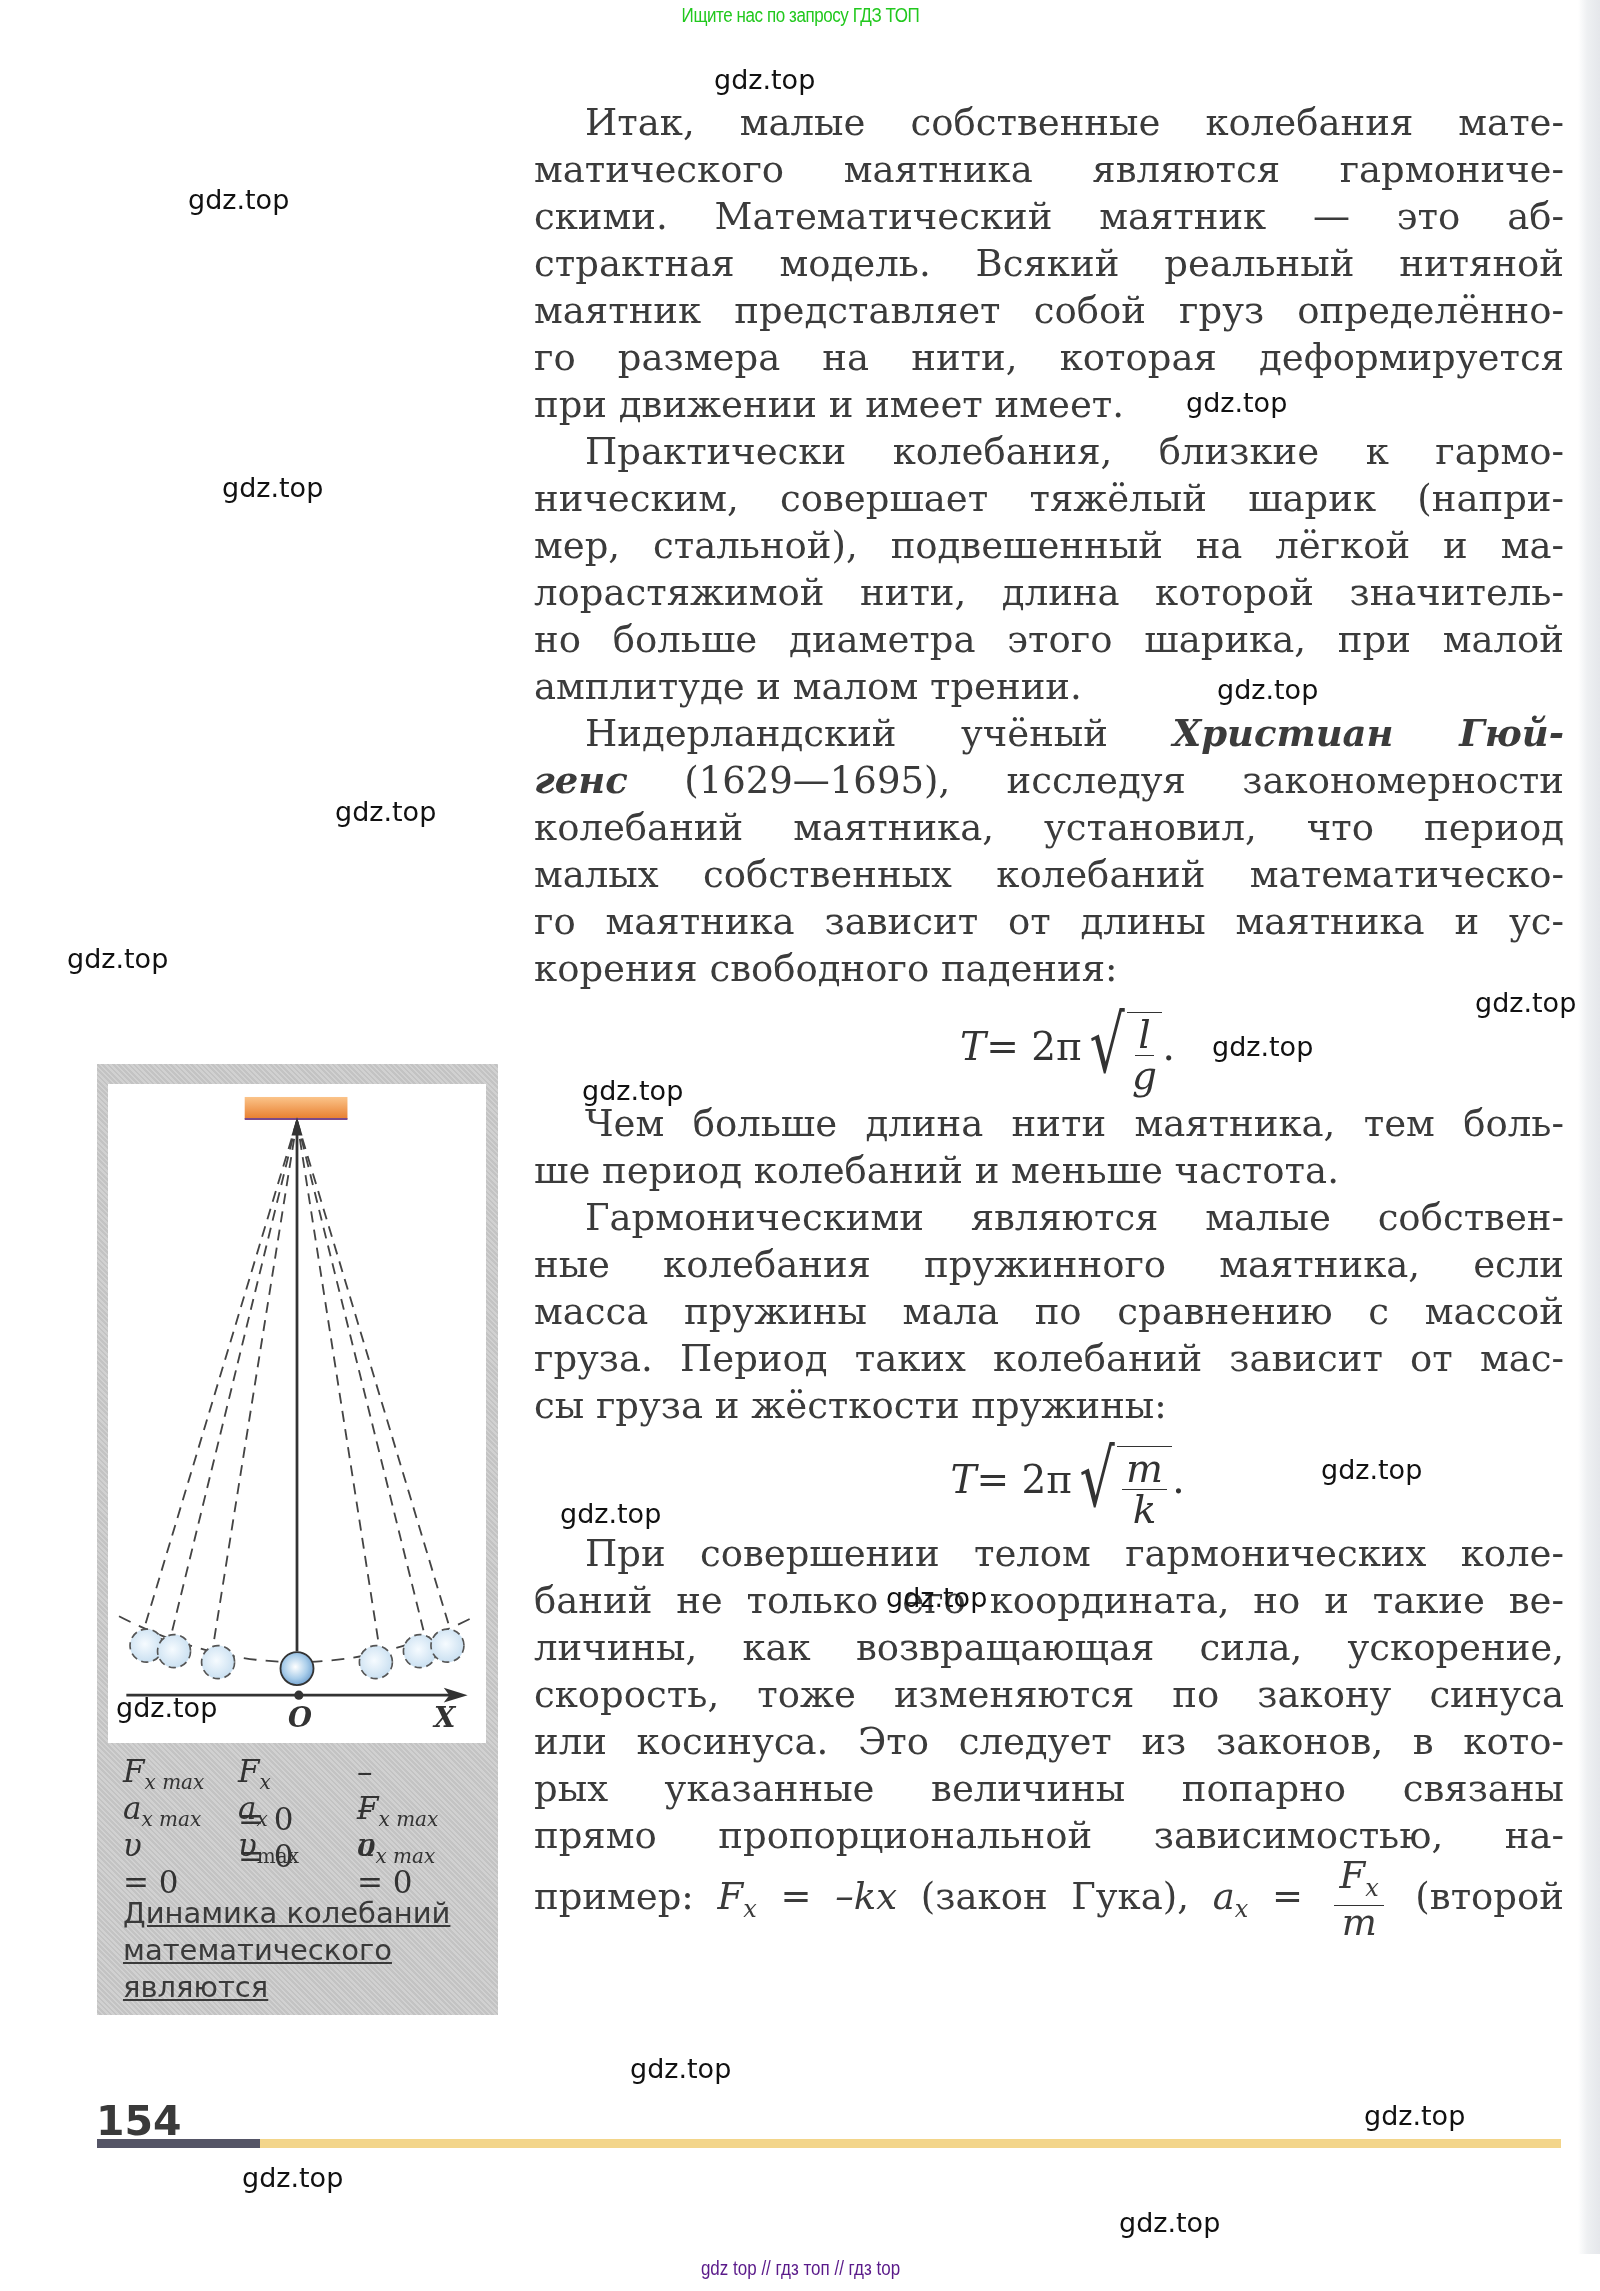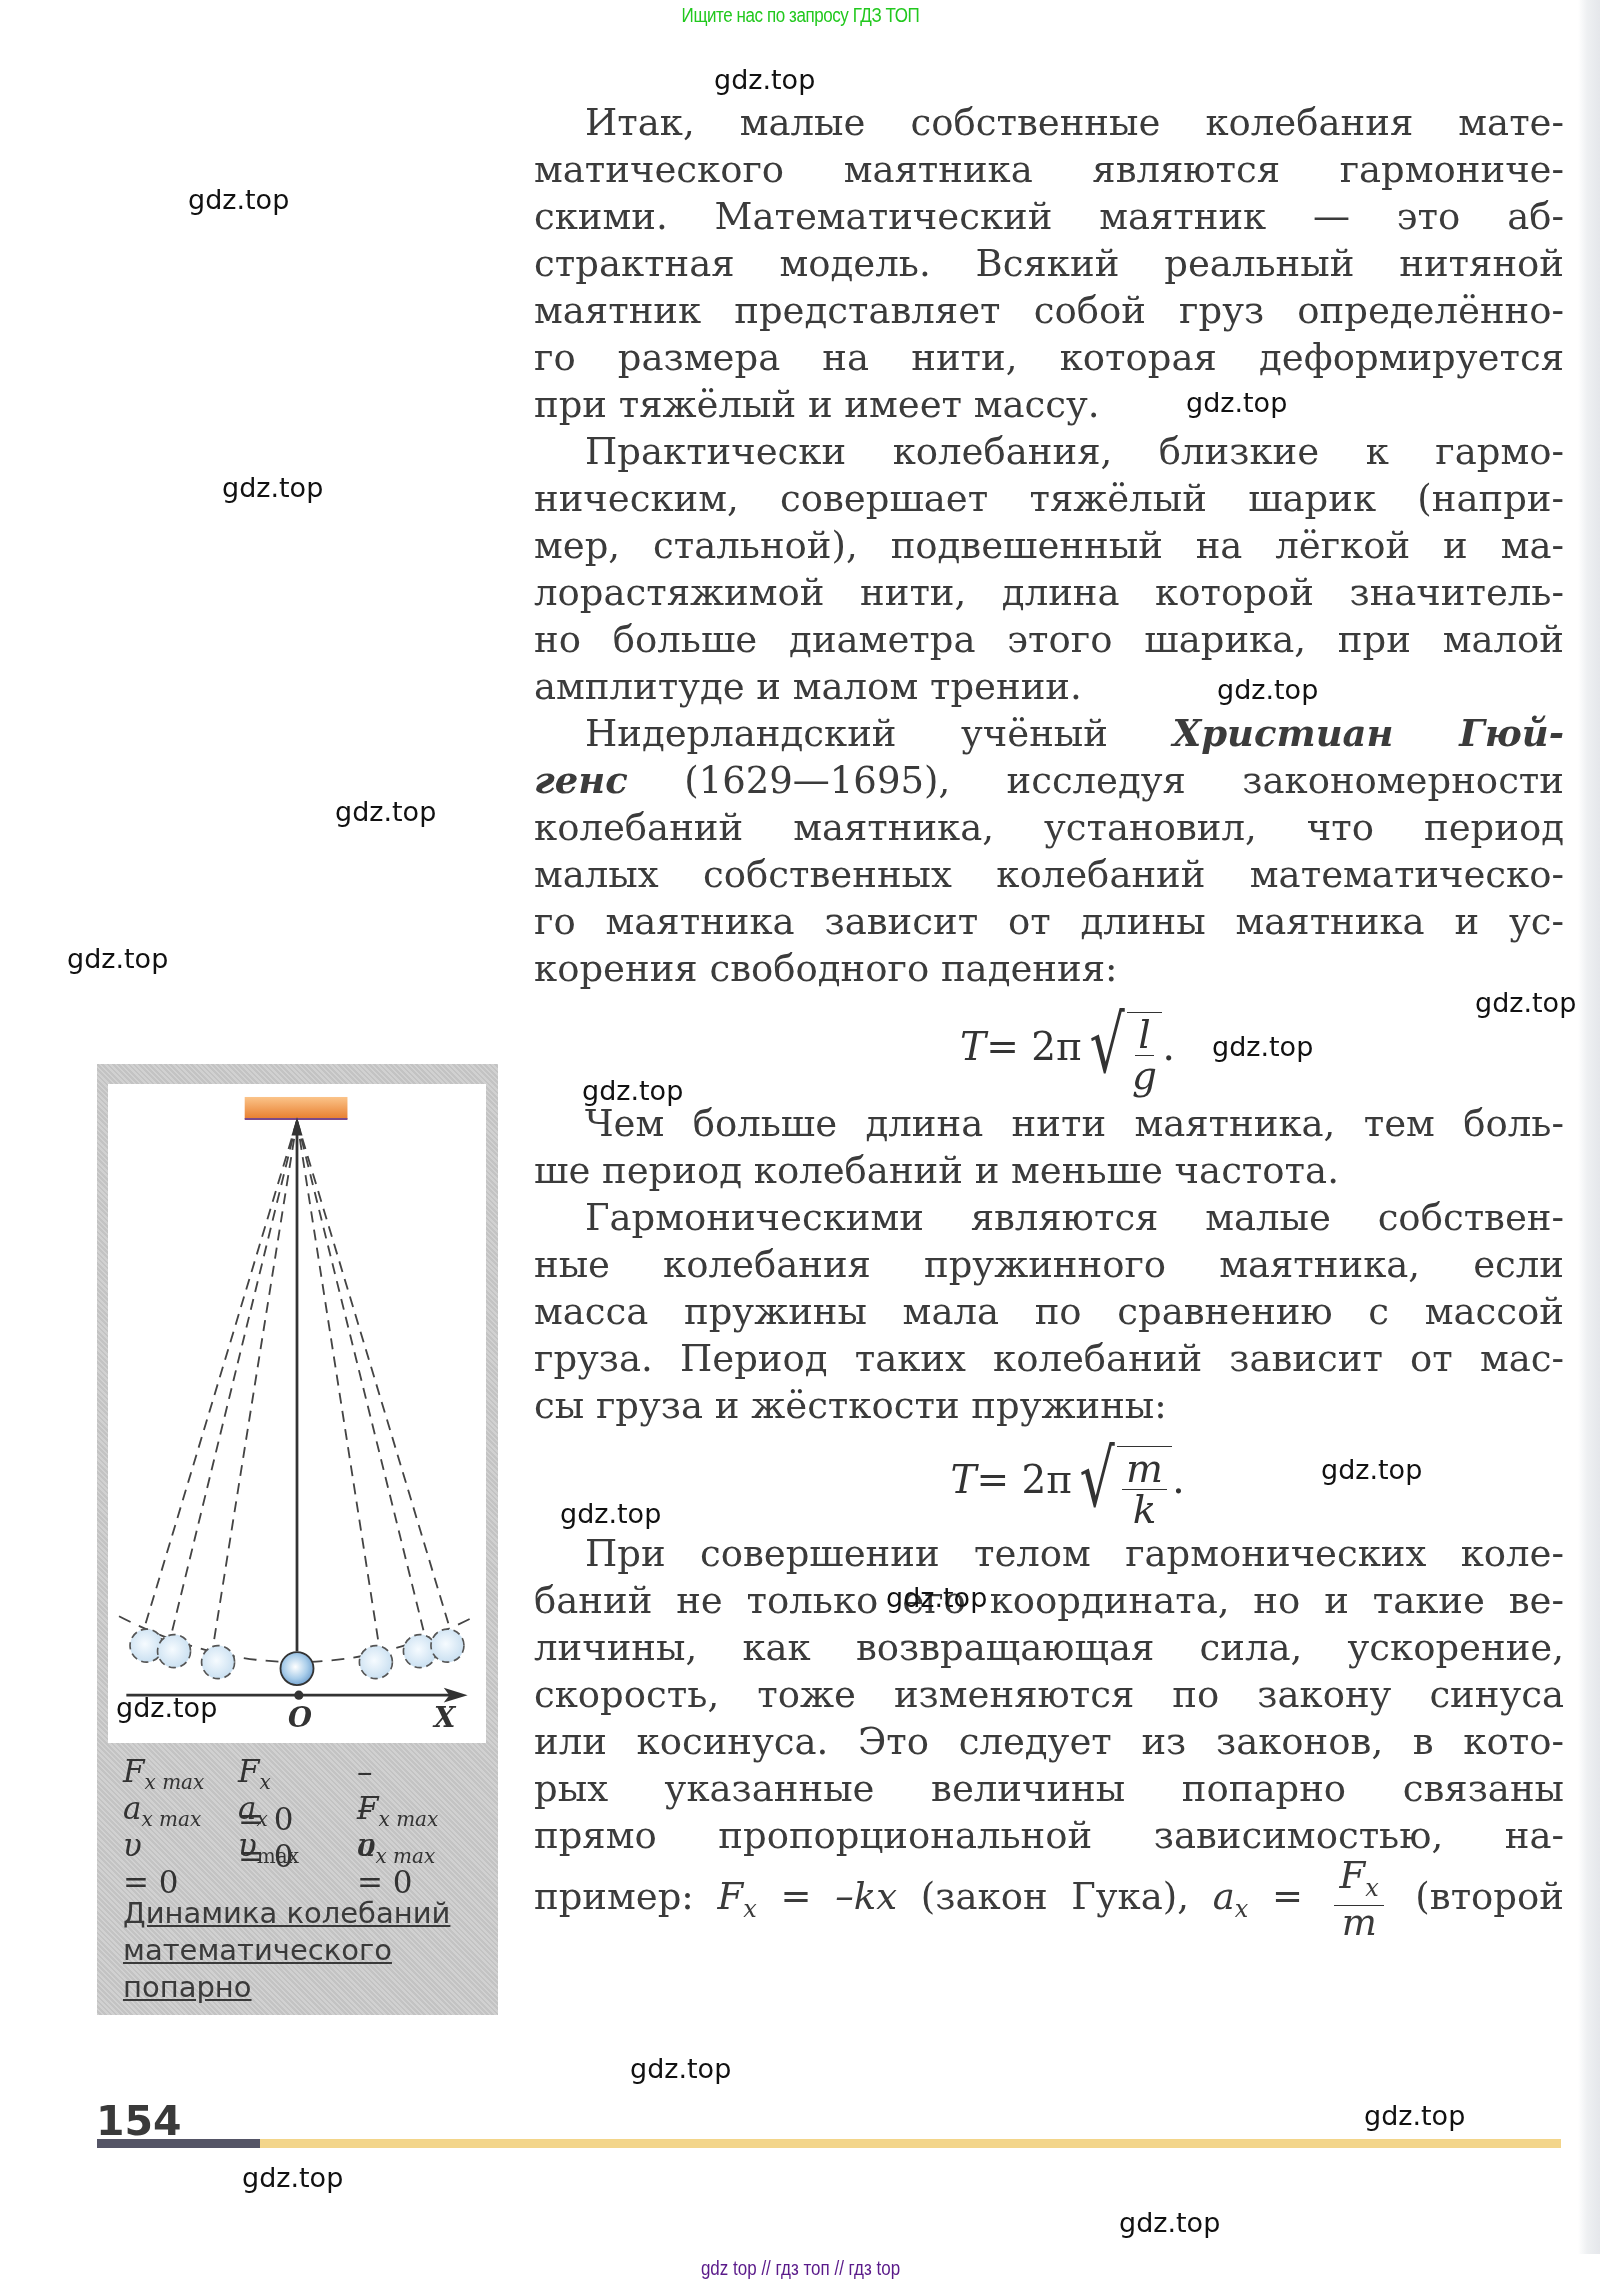--- a/index.html
+++ b/index.html
@@ -99,21 +99,21 @@
 <div class="top-banner">Ищите нас по запросу ГДЗ ТОП</div>
 
 <div class="text-col">
   <div>
     <span class="line indent">Итак, малые собственные колебания мате-</span>
     <span class="line">матического маятника являются гармониче-</span>
     <span class="line">скими. Математический маятник — это аб-</span>
     <span class="line">страктная модель. Всякий реальный нитяной</span>
     <span class="line">маятник представляет собой груз определённо-</span>
     <span class="line">го размера на нити, которая деформируется</span>
-    <span class="line last">при тяжёлый и имеет массу.</span>
+    <span class="line last">при движении и имеет имеет.</span>
   </div>
   <div>
     <span class="line indent">Практически колебания, близкие к гармо-</span>
     <span class="line">ническим, совершает тяжёлый шарик (напри-</span>
     <span class="line">мер, стальной), подвешенный на лёгкой и ма-</span>
     <span class="line">лорастяжимой нити, длина которой значитель-</span>
     <span class="line">но больше диаметра этого шарика, при малой</span>
     <span class="line last">амплитуде и малом трении.</span>
   </div>
   <div>
@@ -249,21 +249,21 @@
     <div class="fig-row">
       <span class="c1"><i>υ</i><span> = 0</span></span>
       <span class="c2"><i>υ</i><sub style="font-style:normal">max</sub></span>
       <span class="c3"><i>υ</i><span> = 0</span></span>
     </div>
   </div>
 
   <div class="fig-caption">
     <div>Динамика колебаний</div>
     <div>математического</div>
-    <div>попарно</div>
+    <div>являются</div>
   </div>
 </div>
 
 <div class="page-number">154</div>
 <div class="rule-dark"></div>
 <div class="rule-yellow"></div>
 
 <div id="wm-layer">
     <span class="wm" style="left: 714px; top: 66px;">gdz.top</span>
     <span class="wm" style="left: 188px; top: 186px;">gdz.top</span>

